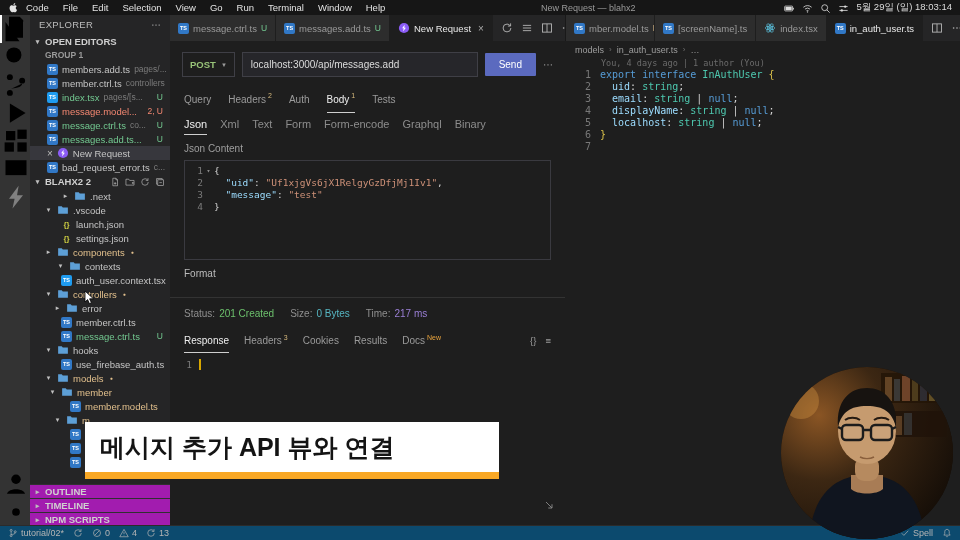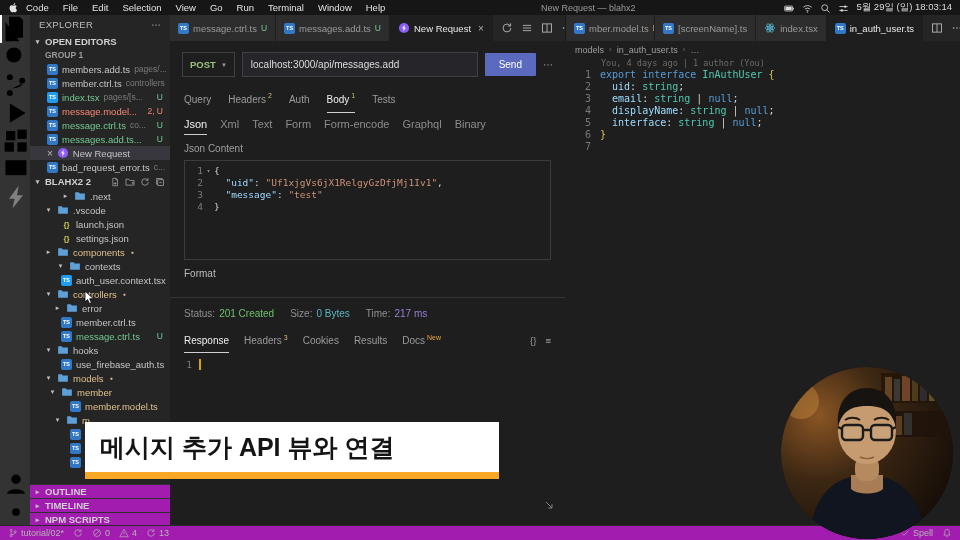--- a/index.html
+++ b/index.html
@@ -108,21 +108,21 @@
 
   
   .subtitle{position:absolute;left:85px;top:422px;width:414px;z-index:50}
   .subtitle .txt{background:#fff;color:#141414;font-weight:bold;font-size:25px;line-height:1.18;padding:11px 15px 9px}
   .subtitle .bar{height:7px;background:#f9a825}
   .webcam{position:absolute;left:781px;top:367px;width:172px;height:172px;border-radius:50%;overflow:hidden;z-index:40;background:#140d07}
   .webcam svg{display:block}
   .mouse-cursor{position:absolute;left:84px;top:290px;z-index:60}
 
   
-  .statusbar{position:absolute;bottom:0;left:0;right:0;height:14px;background:#a21caf;border-top:1px solid #2b2b2b;
+  .statusbar{position:absolute;bottom:0;left:0;right:0;height:14px;background:#0c4a6e;border-top:1px solid #2b2b2b;
              display:flex;align-items:center;padding:0 8px;font-size:9px;color:#b5b5b5;z-index:20}
   .sb-group{display:flex;align-items:center;gap:9px}
   .sb-group.right{margin-left:auto}
   .sbi{display:flex;align-items:center;gap:3px}
   .statusbar .ic svg{width:10px;height:10px;stroke-width:1.1}
 </style>
 </head>
 <body>
 
 <div class="app">
@@ -659,21 +659,21 @@
         <span>in_auth_user.ts</span>
         <span class="bc-sep">›</span>
         <span>…</span>
       </div>
     <div class="blame">You, 4 days ago | 1 author (You)</div>
     <div id="code-lines">
         <div class="cline"><span class="cnum">1</span><span class="tok-kw">export interface</span><span class="tok-pl"> </span><span class="tok-type">InAuthUser</span><span class="tok-pl"> </span><span class="tok-brace">{</span></div>
         <div class="cline"><span class="cnum">2</span><span class="tok-pl">  </span><span class="tok-prop">uid</span><span class="tok-pl">: </span><span class="tok-type">string</span><span class="tok-pl">;</span></div>
         <div class="cline"><span class="cnum">3</span><span class="tok-pl">  </span><span class="tok-prop">email</span><span class="tok-pl">: </span><span class="tok-type">string</span><span class="tok-pl"> | </span><span class="tok-kw">null</span><span class="tok-pl">;</span></div>
         <div class="cline"><span class="cnum">4</span><span class="tok-pl">  </span><span class="tok-prop">displayName</span><span class="tok-pl">: </span><span class="tok-type">string</span><span class="tok-pl"> | </span><span class="tok-kw">null</span><span class="tok-pl">;</span></div>
-        <div class="cline"><span class="cnum">5</span><span class="tok-pl">  </span><span class="tok-prop">interface</span><span class="tok-pl">: </span><span class="tok-type">string</span><span class="tok-pl"> | </span><span class="tok-kw">null</span><span class="tok-pl">;</span></div>
+        <div class="cline"><span class="cnum">5</span><span class="tok-pl">  </span><span class="tok-prop">localhost</span><span class="tok-pl">: </span><span class="tok-type">string</span><span class="tok-pl"> | </span><span class="tok-kw">null</span><span class="tok-pl">;</span></div>
         <div class="cline"><span class="cnum">6</span><span class="tok-brace">}</span></div>
         <div class="cline"><span class="cnum">7</span></div>
       </div>
   </div>
 
   <div class="subtitle">
     <div class="txt">메시지 추가 API 뷰와 연결</div>
     <div class="bar"></div>
   </div>
 

